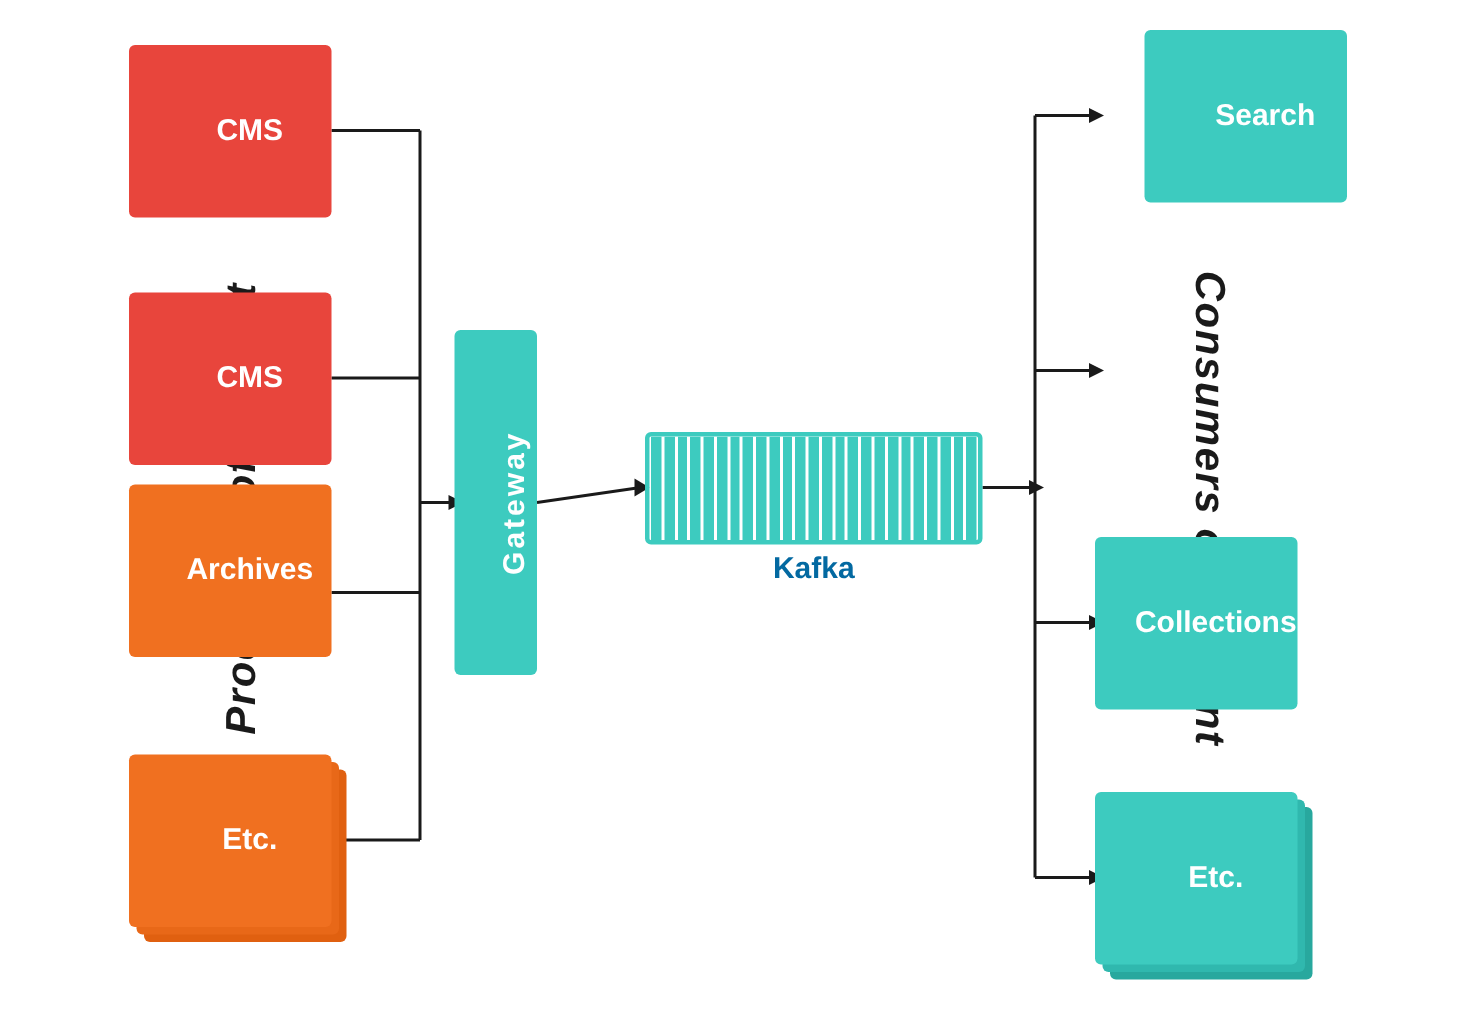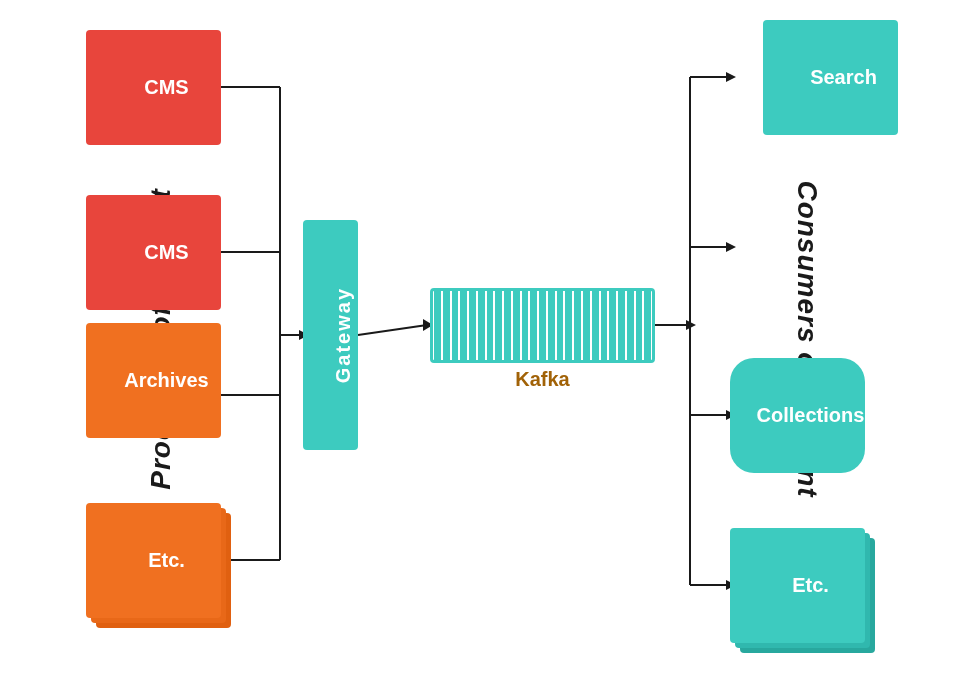--- a/index.html
+++ b/index.html
@@ -172,21 +172,21 @@
       margin: 0 1px;
     }
     .kafka-label {
       position: absolute;
       bottom: -28px;
       left: 0;
       width: 100%;
       text-align: center;
       font-size: 20px;
       font-weight: 900;
-      color: #a16207;
+      color: #0369a1;
     }
 
     
     .box-search {
       background: #3dcbbf;
       width: 135px;
       height: 115px;
       left: 730px;
       top: 20px;
       margin-left: 33px;
@@ -204,21 +204,20 @@
       font-size: 18px;
     }
 
     
     .box-collections {
       background: #3dcbbf;
       width: 135px;
       height: 115px;
       left: 730px;
       top: 358px;
-      border-radius: 24px;
     }
 
     
     .box-etc-right-back2 {
       background: #28a89e;
       width: 135px;
       height: 115px;
       left: 740px;
       top: 538px;
       border-radius: 4px;

